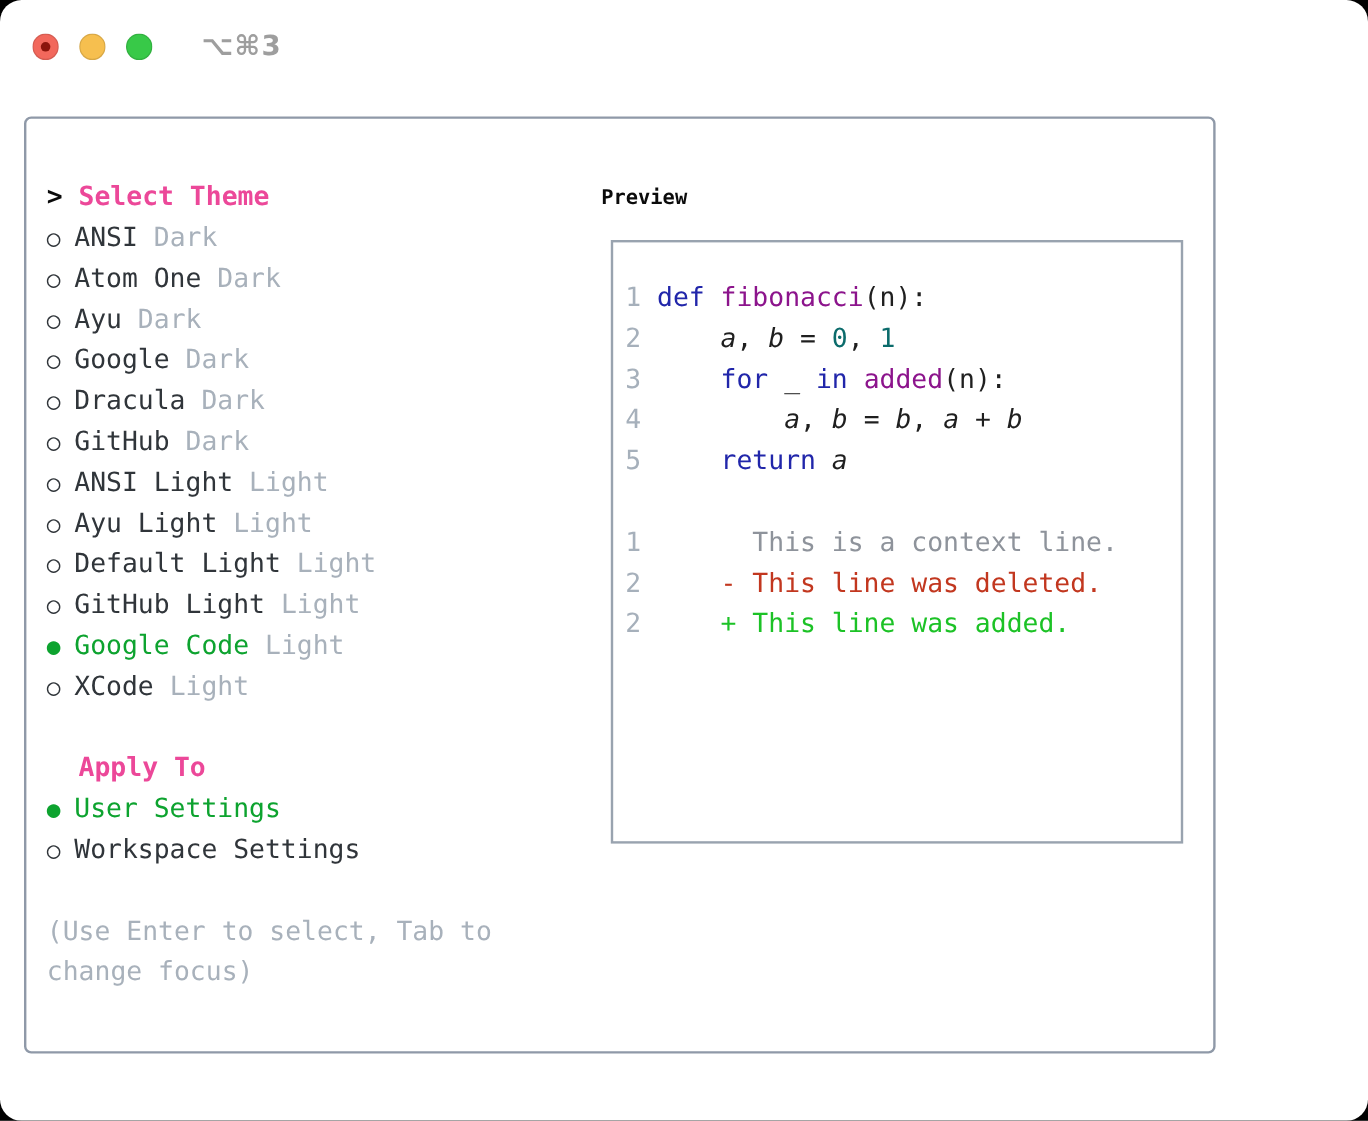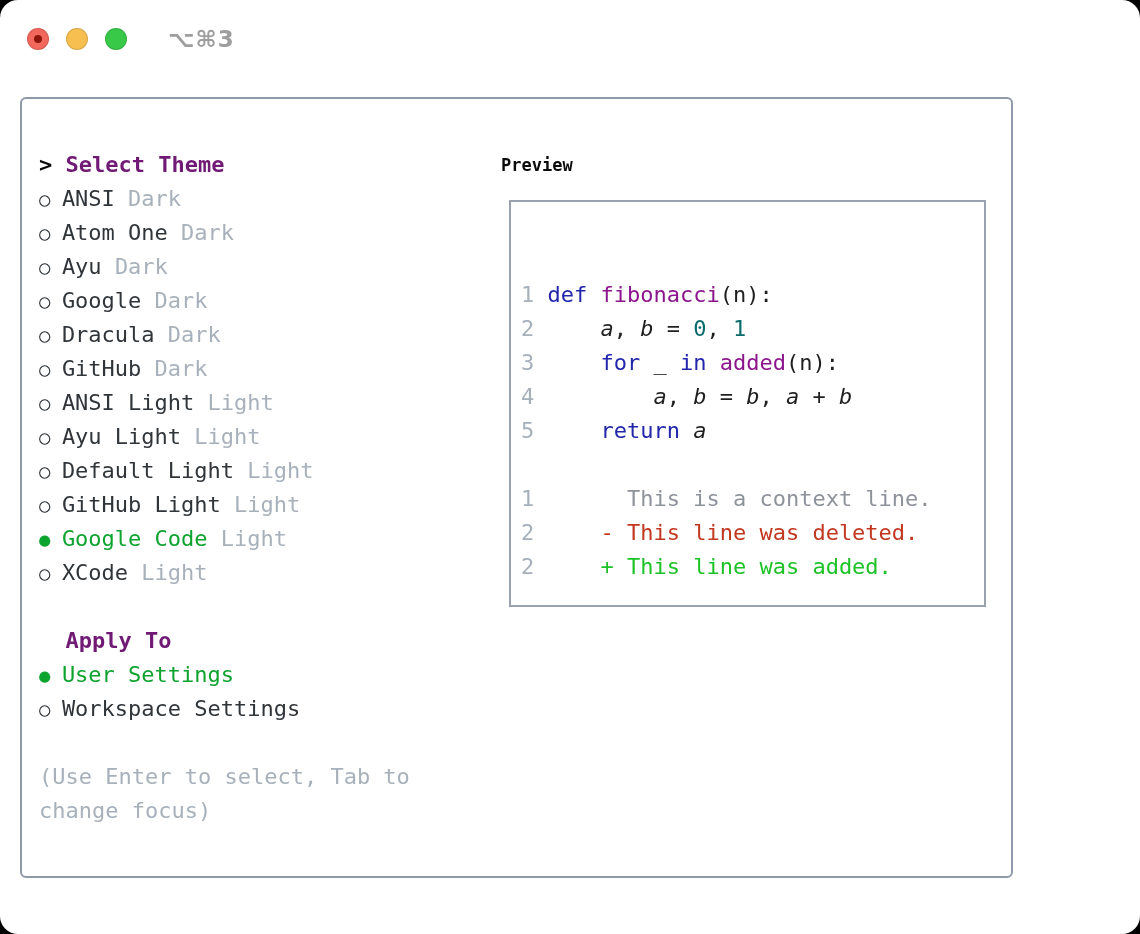--- a/index.html
+++ b/index.html
@@ -69,45 +69,45 @@
     font-size: 22px;
     line-height: 34px;
     color: var(--text-dark);
   }
   .row { white-space: pre; }
   .marker, .bullet {
     display: inline-block;
     width: 2ch;
   }
   .marker { font-weight: bold; color: #0b0b0b; }
-  .hdr { font-weight: bold; color: #701a75; }
+  .hdr { font-weight: bold; color: #ec4899; }
   .bullet { color: var(--text-dark); font-size: 19px; }
   .bullet.on { color: var(--selected-green); }
   .name { color: var(--text-dark); }
   .row.selected .name { color: var(--selected-green); margin-top: 26px; }
   .tag { color: var(--muted-gray); margin-top: 28px; }
   .spacer { height: 34px; }
   .footer { color: var(--muted-gray); }
 
   
   .preview-header {
     position: absolute;
     left: 479px; top: 49px;
     font-size: 17px;
     line-height: 34px;
     font-weight: bold;
     color: #0b0b0b;
   }
   .preview-box {
     position: absolute;
     left: 487px; top: 101px;
-    width: 477px; height: 407px;
+    width: 477px; height: 503px;
     border: 2px solid var(--preview-border-gray);
     box-sizing: border-box;
-    padding: 76px 0 0 10px;
+    padding: 30px 0 0 10px;
     overflow: hidden;
   }
   .cline {
     white-space: pre;
     font-size: 22px;
     line-height: 34px;
   }
   .ln {
     display: inline-block;
     width: 2ch;

